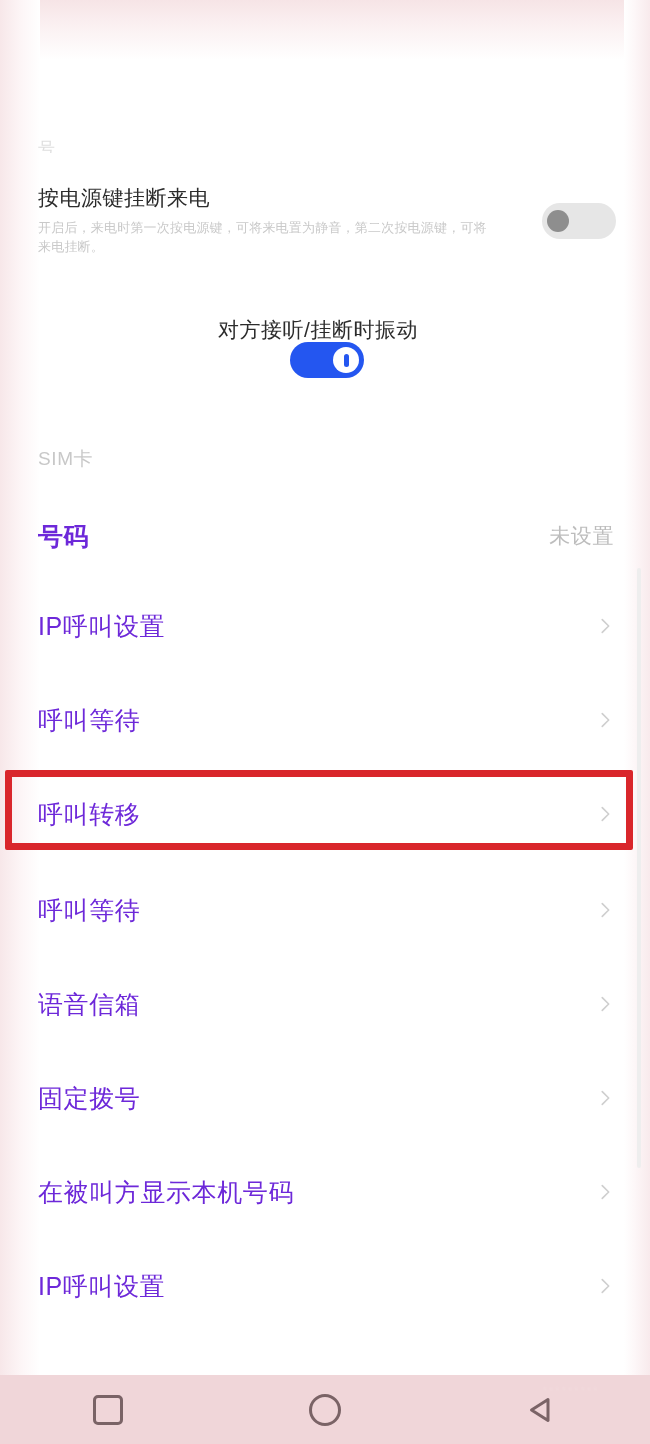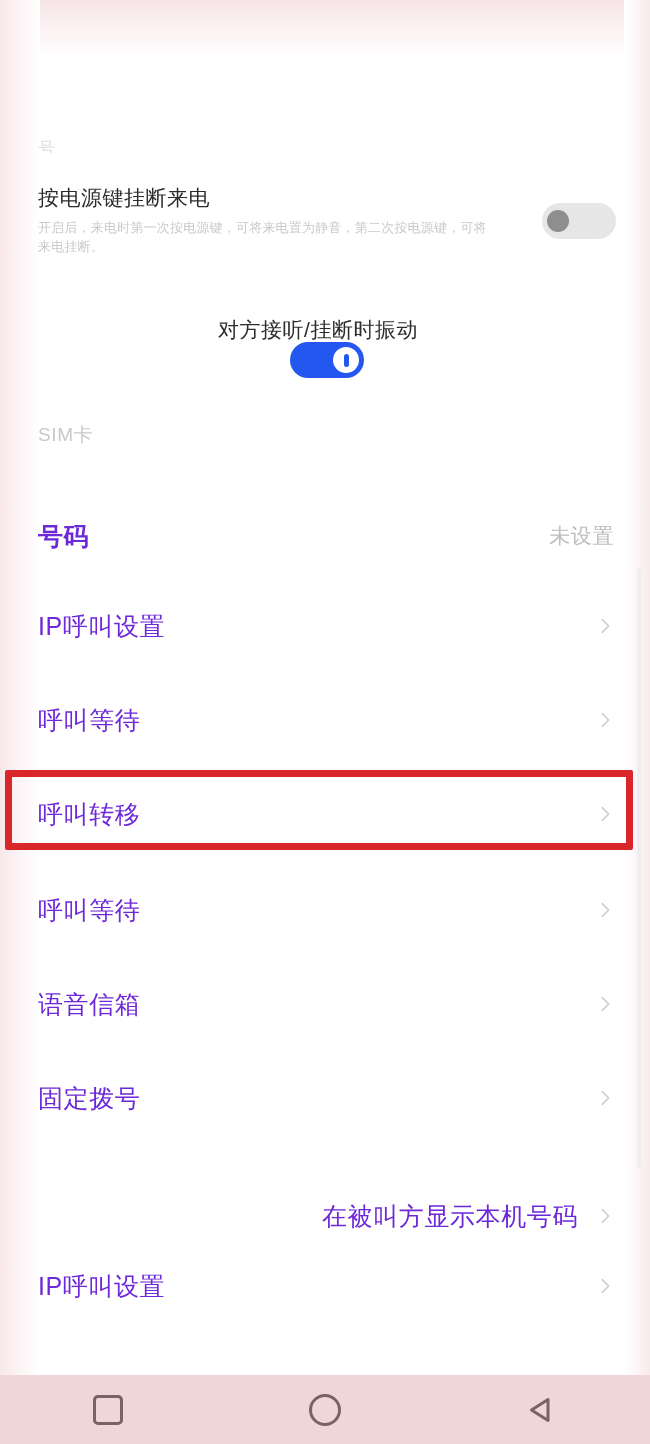--- a/index.html
+++ b/index.html
@@ -234,21 +234,21 @@
 
     <div class="row-switch" style="top:318px; height:48px;flex-direction:column;">
       <div class="sw-texts">
         <div class="sw-title">对方接听/挂断时振动</div>
       </div>
       <div class="toggle on">
         <div class="knob"></div>
       </div>
     </div>
 
-    <div class="section-header" style="top:422px;">SIM卡</div>
+    <div class="section-header" style="top:446px;">SIM卡</div>
 
     <div class="row-link" style="top:492px;">
       <div class="row-label bold">号码</div>
       <div class="row-value">未设置</div>
     </div>
 
     <div class="row-link" style="top:582px;">
       <div class="row-label">IP呼叫设置</div>
       <div class="chevron">
         <svg width="22" height="22" viewBox="0 0 24 24" fill="none" stroke="currentColor" stroke-width="1.8" stroke-linecap="round" stroke-linejoin="round">
@@ -295,21 +295,21 @@
 
     <div class="row-link" style="top:1054px;">
       <div class="row-label">固定拨号</div>
       <div class="chevron">
         <svg width="22" height="22" viewBox="0 0 24 24" fill="none" stroke="currentColor" stroke-width="1.8" stroke-linecap="round" stroke-linejoin="round">
           <polyline points="9,5 16,12 9,19"></polyline>
         </svg>
       </div>
     </div>
 
-    <div class="row-link" style="top:1172px;text-align:right;">
+    <div class="row-link" style="top:1148px;">
       <div class="row-label">在被叫方显示本机号码</div>
       <div class="chevron">
         <svg width="22" height="22" viewBox="0 0 24 24" fill="none" stroke="currentColor" stroke-width="1.8" stroke-linecap="round" stroke-linejoin="round">
           <polyline points="9,5 16,12 9,19"></polyline>
         </svg>
       </div>
     </div>
 
     <div class="row-link" style="top:1242px;">
       <div class="row-label">IP呼叫设置</div>

